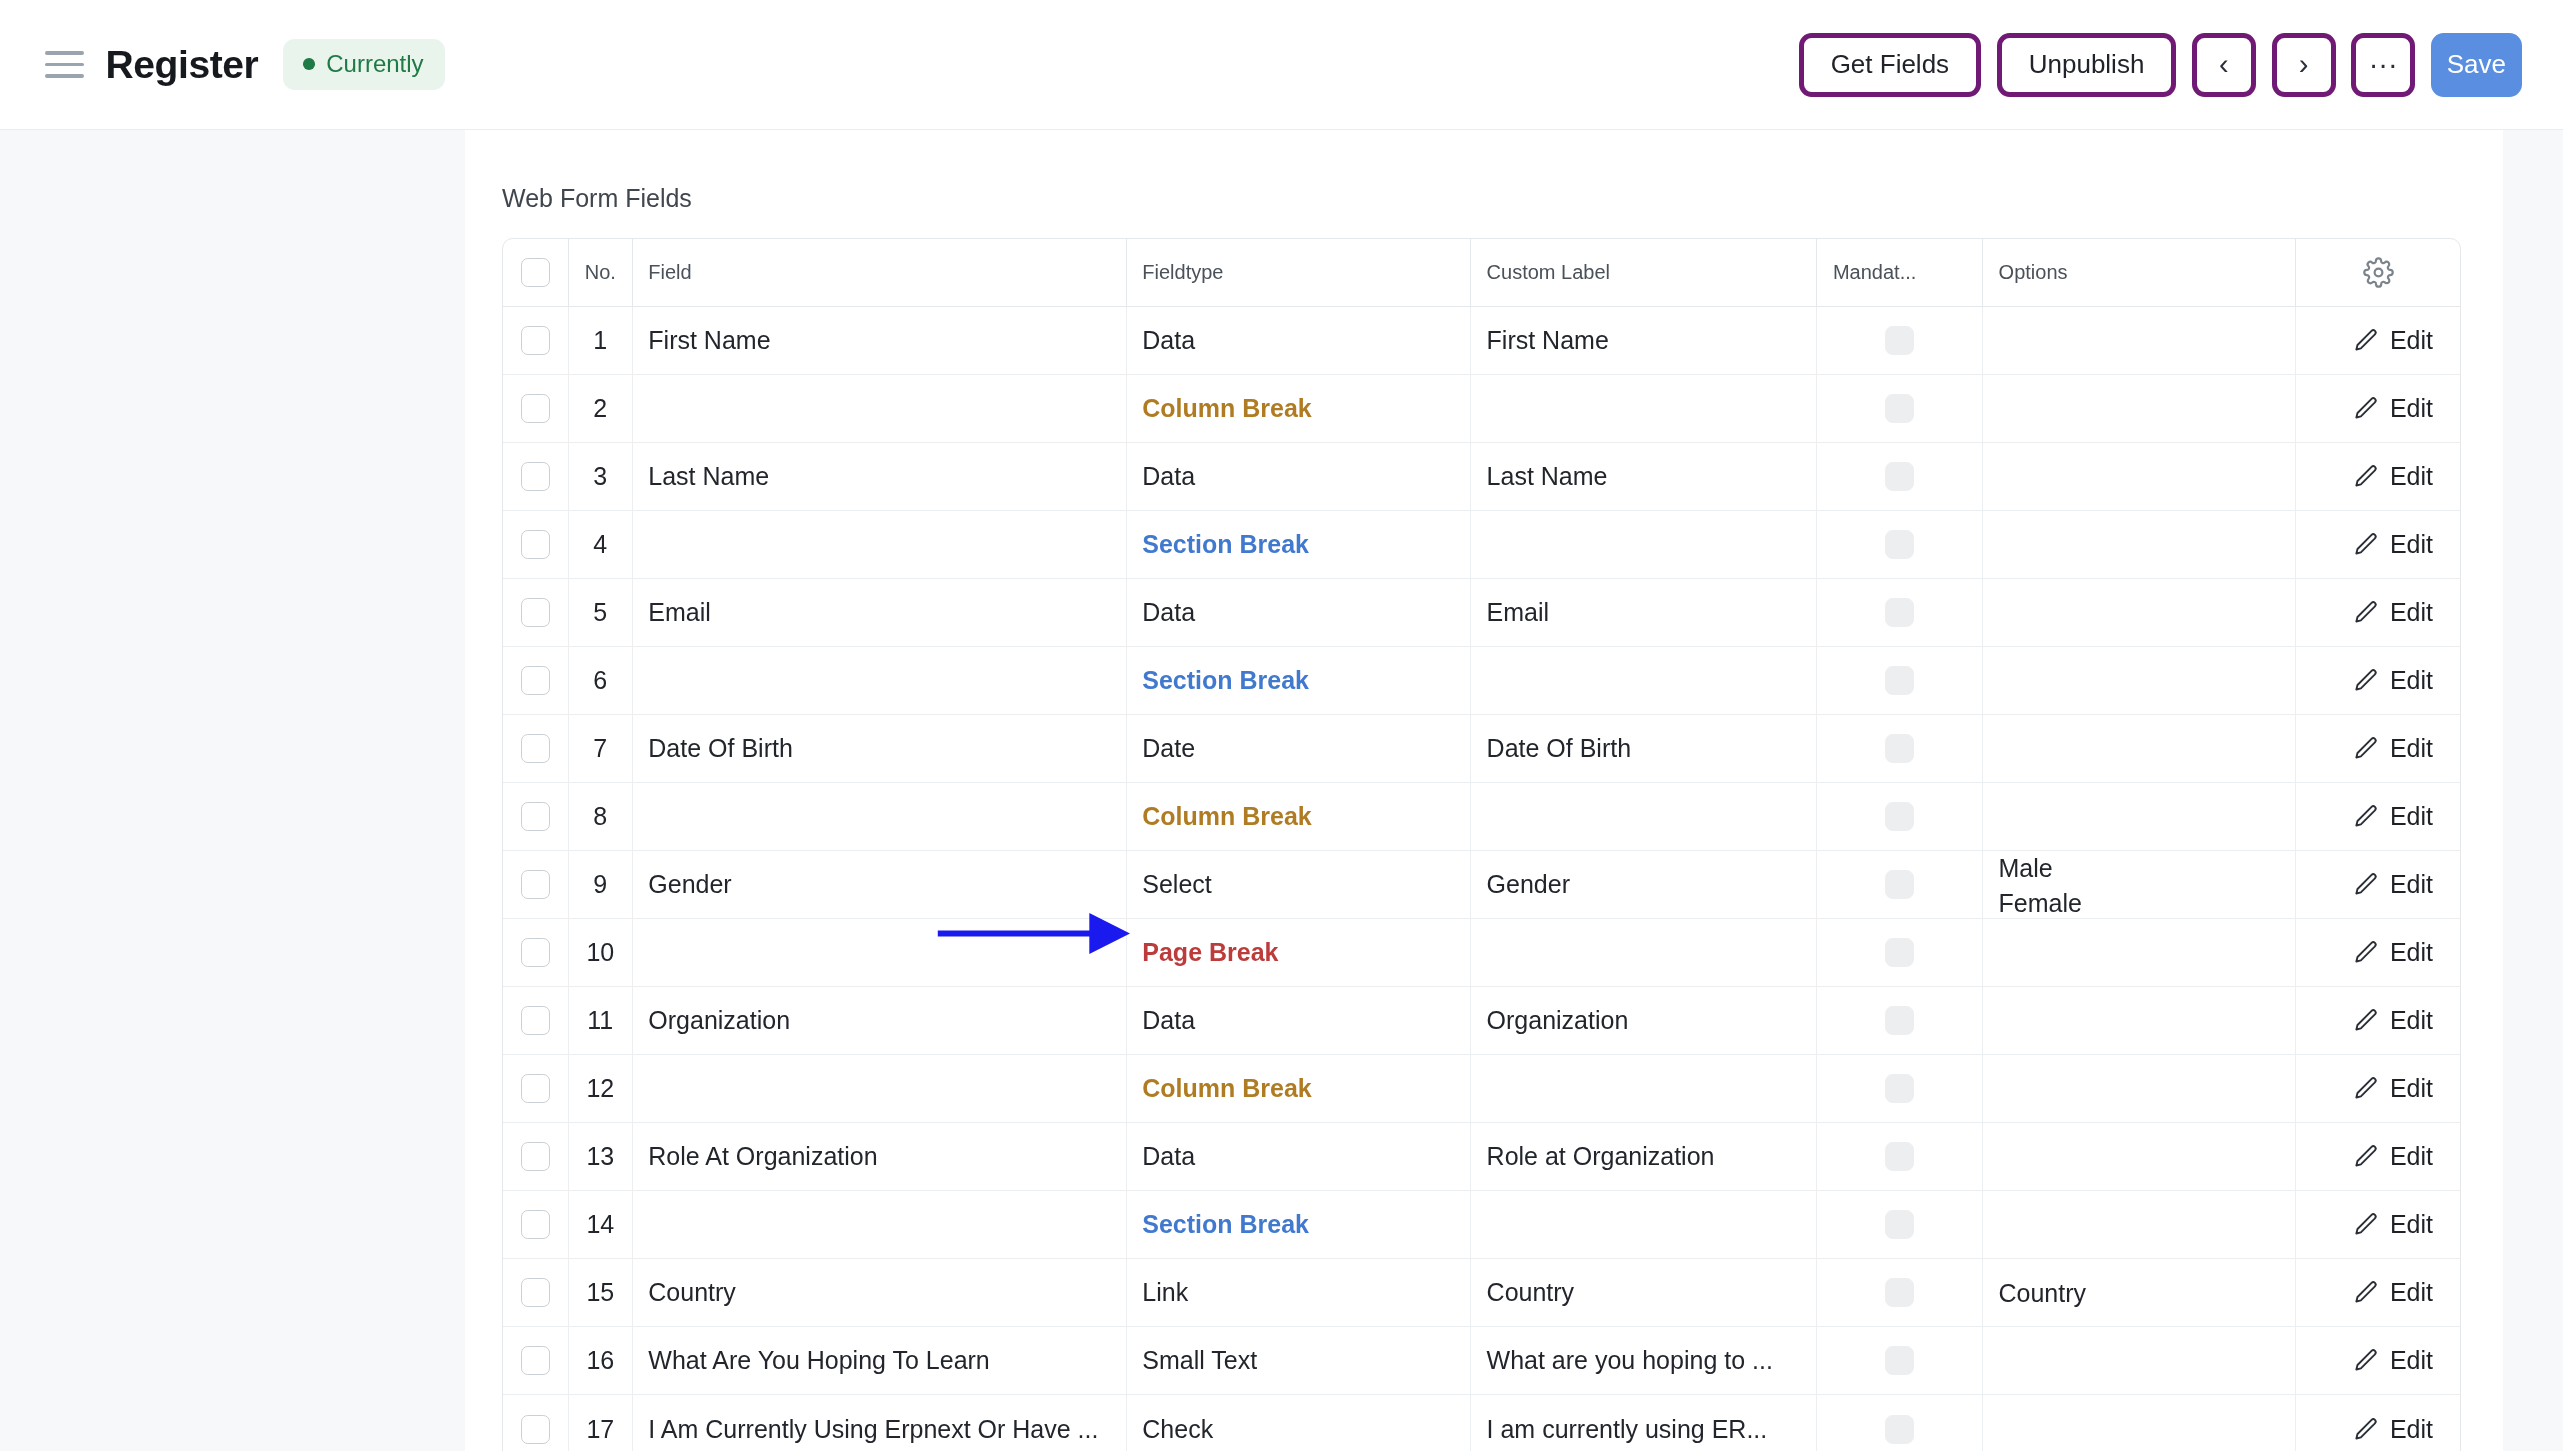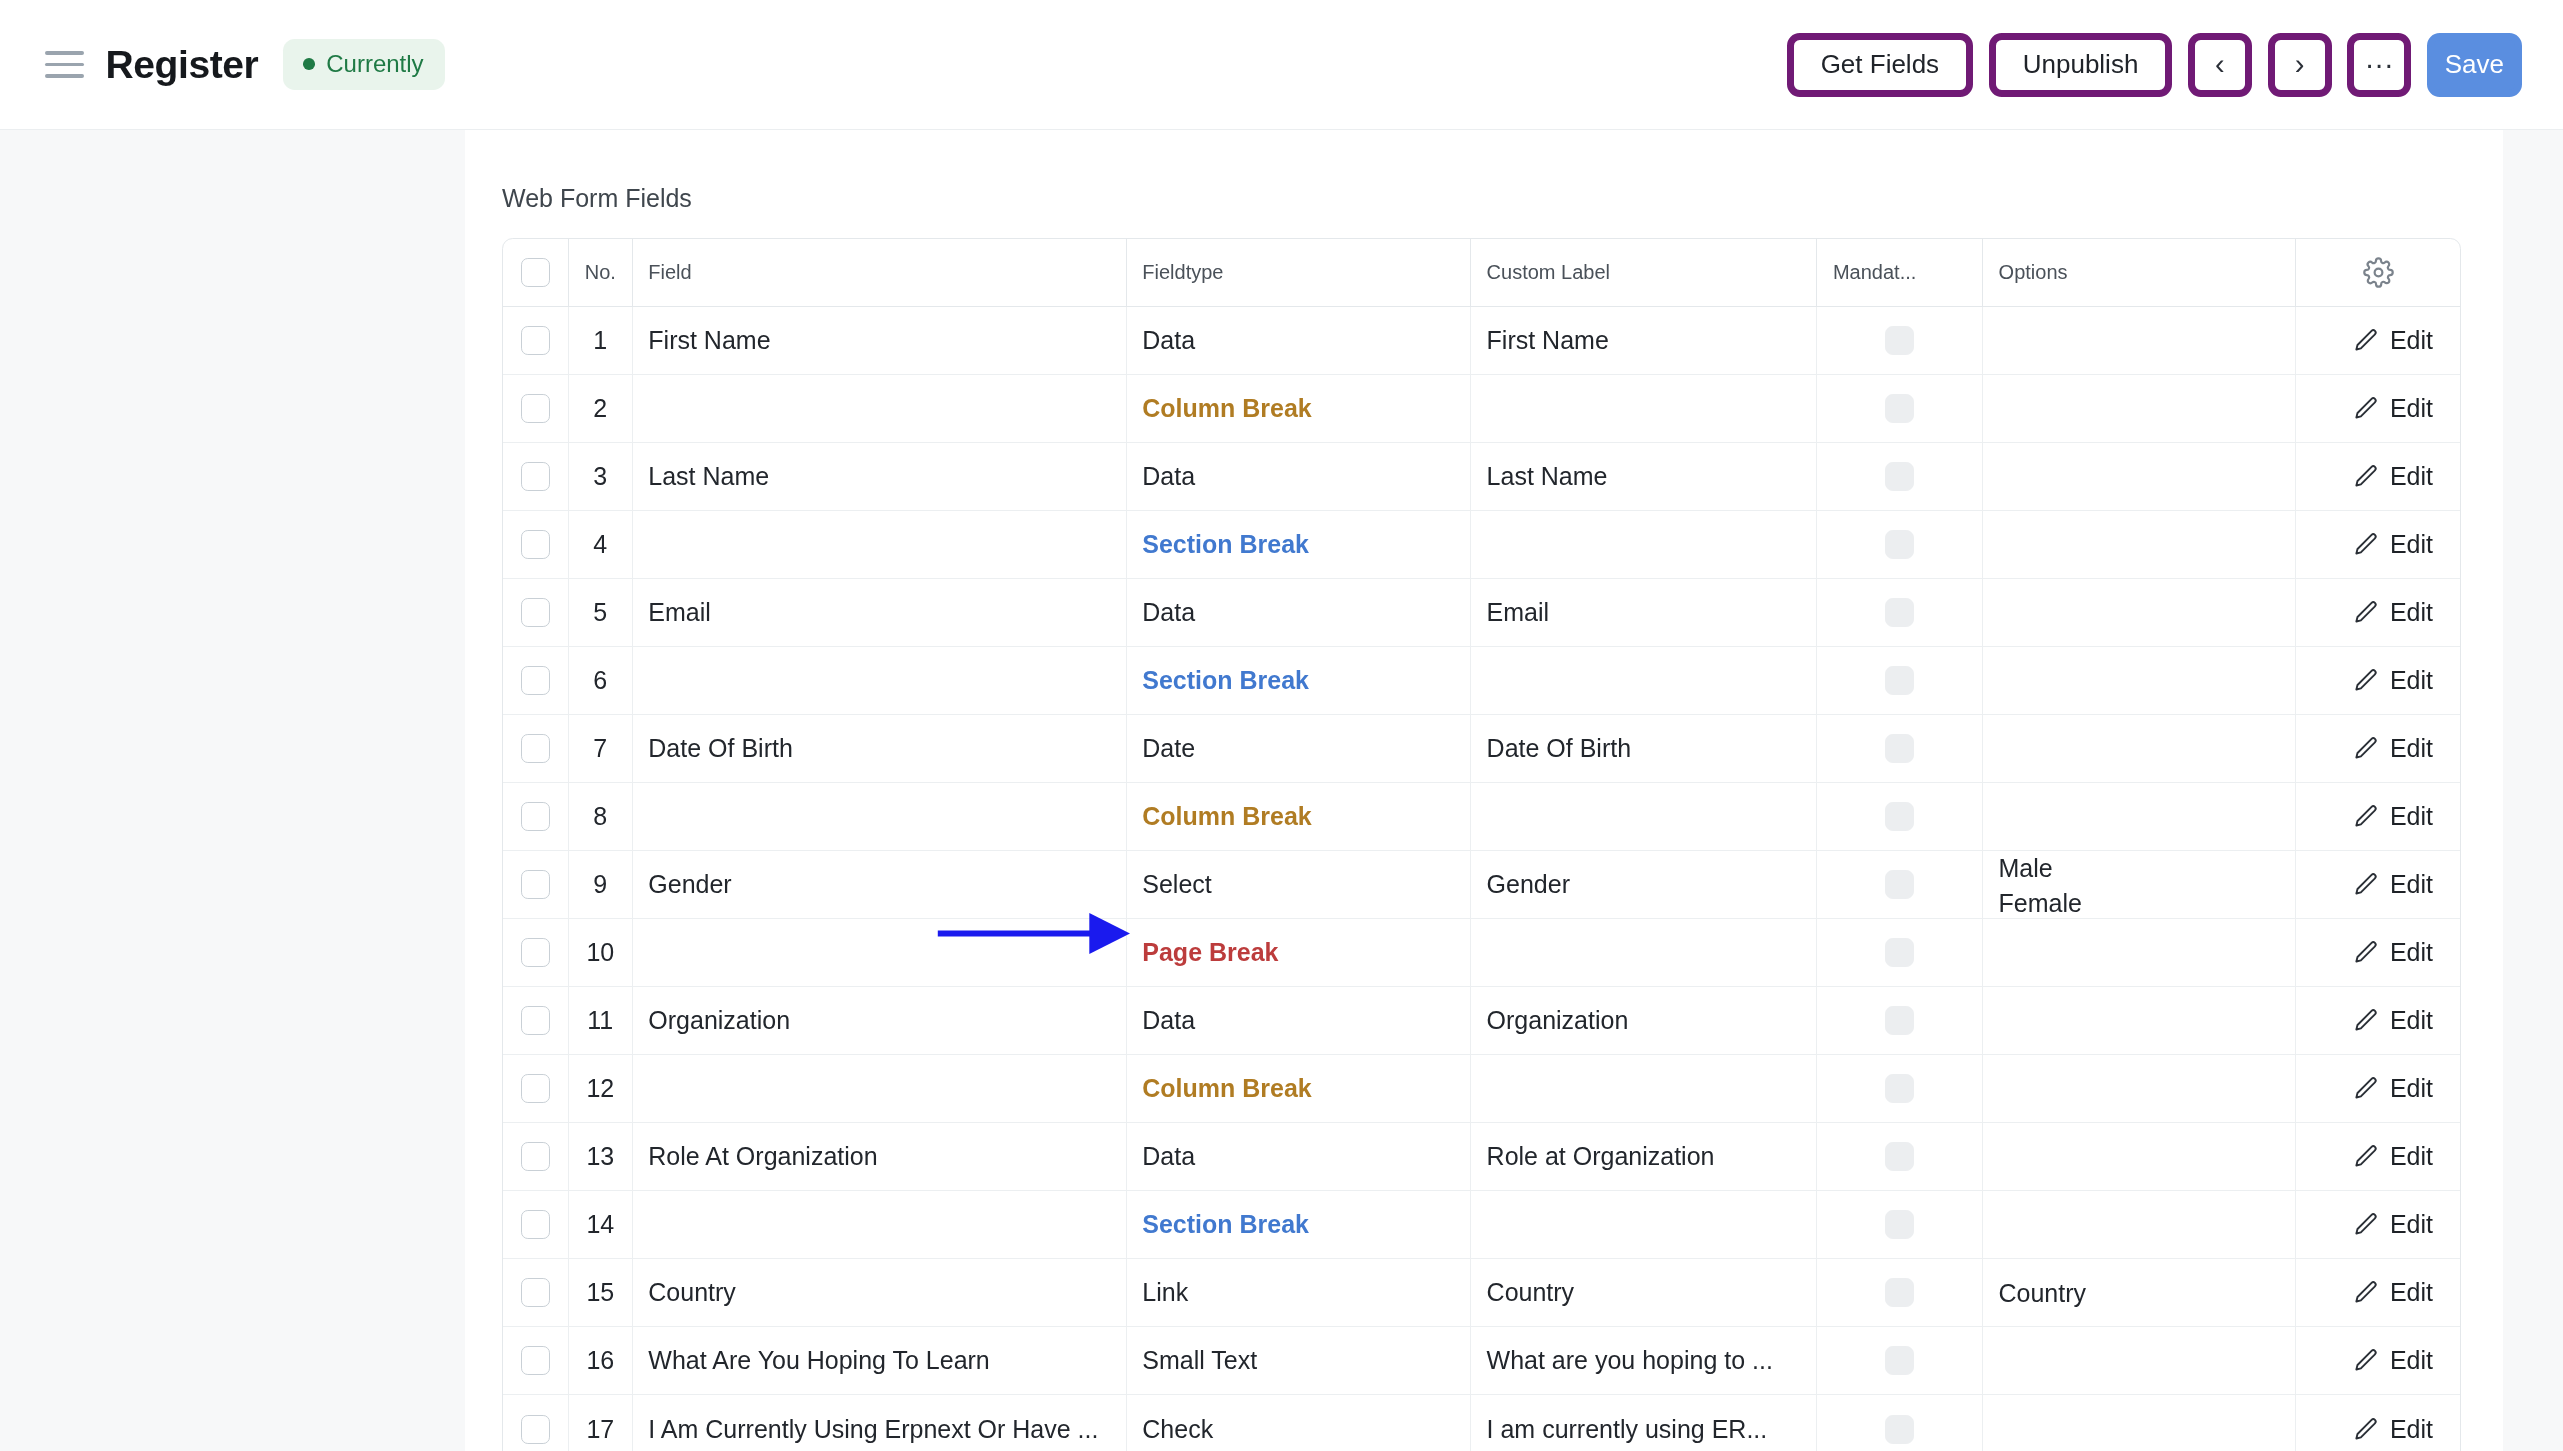--- a/index.html
+++ b/index.html
@@ -83,21 +83,21 @@
     flex: 0 0 auto;
   }
   .nav-right {
     margin-left: auto;
     display: flex;
     align-items: center;
     gap: 15.6px;
   }
   .btn {
     height: 64px;
-    border: 7px solid #701a75;
+    border: 5px solid #701a75;
     background: #ffffff;
     border-radius: 12.7px;
     font-size: 26px;
     color: #20242a;
     padding: 0 27px;
     display: inline-flex;
     align-items: center;
     justify-content: center;
     cursor: pointer;
     font-family: "Liberation Sans", sans-serif;

